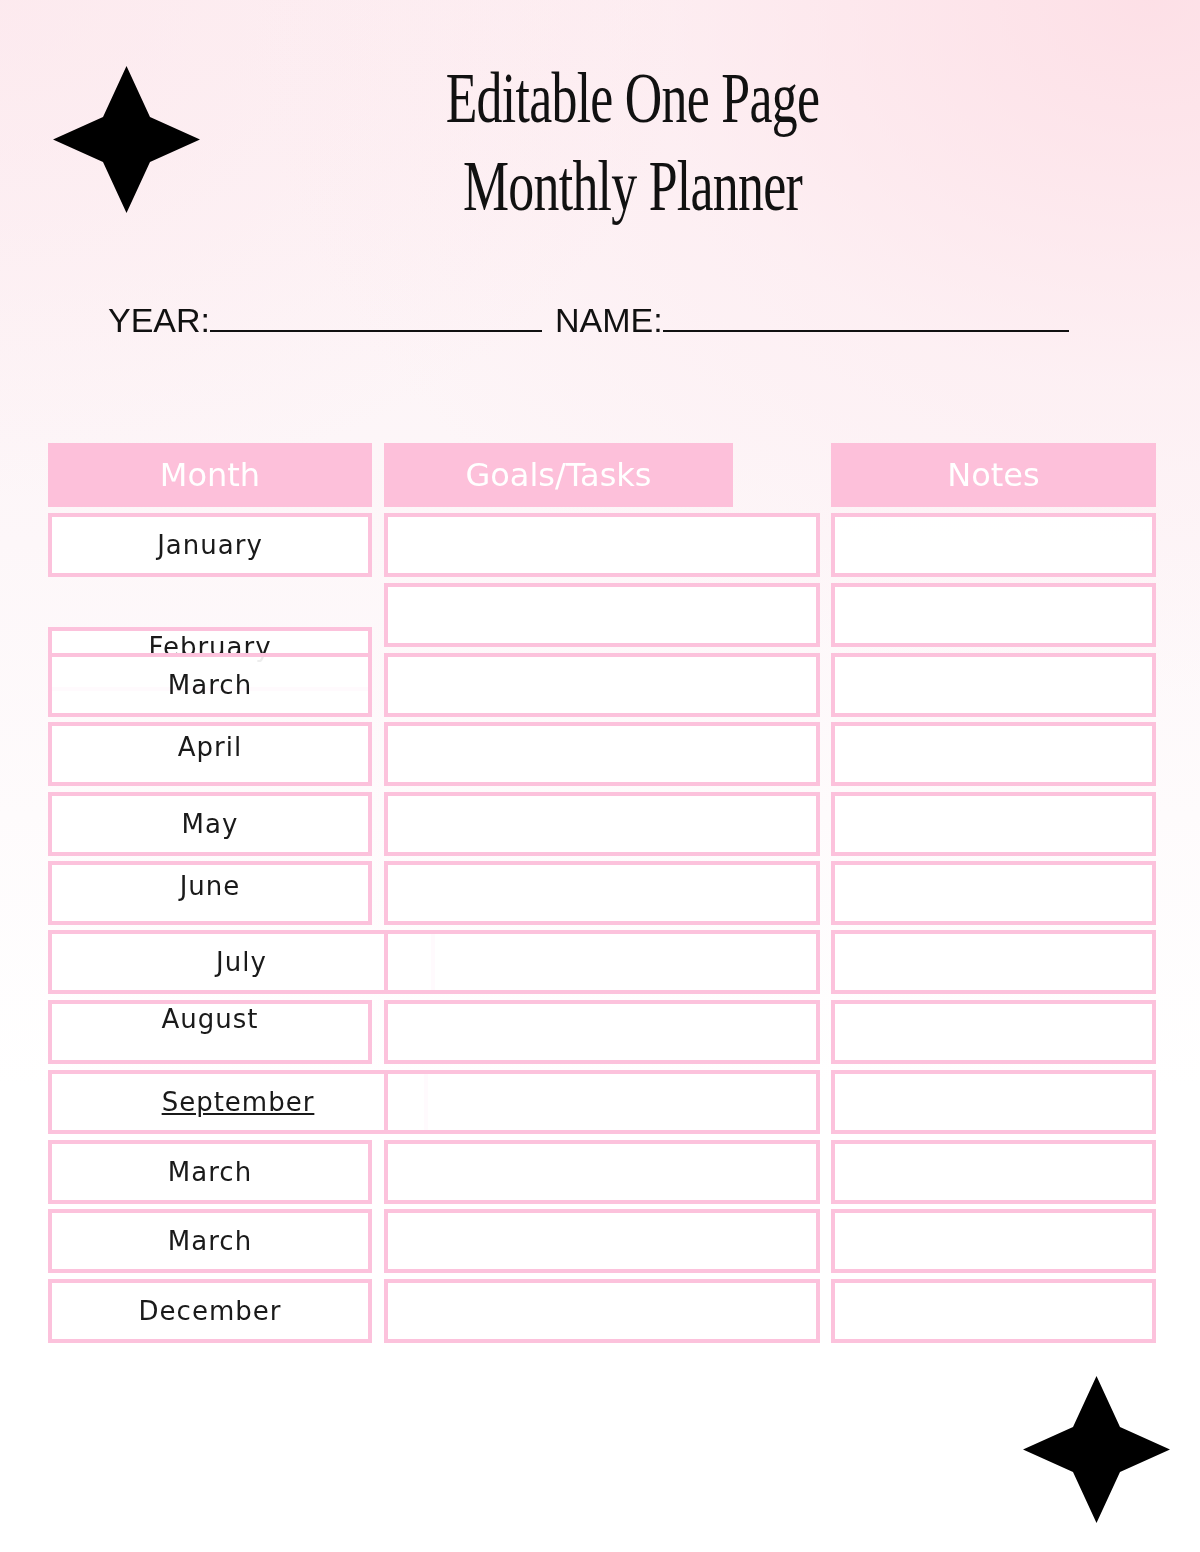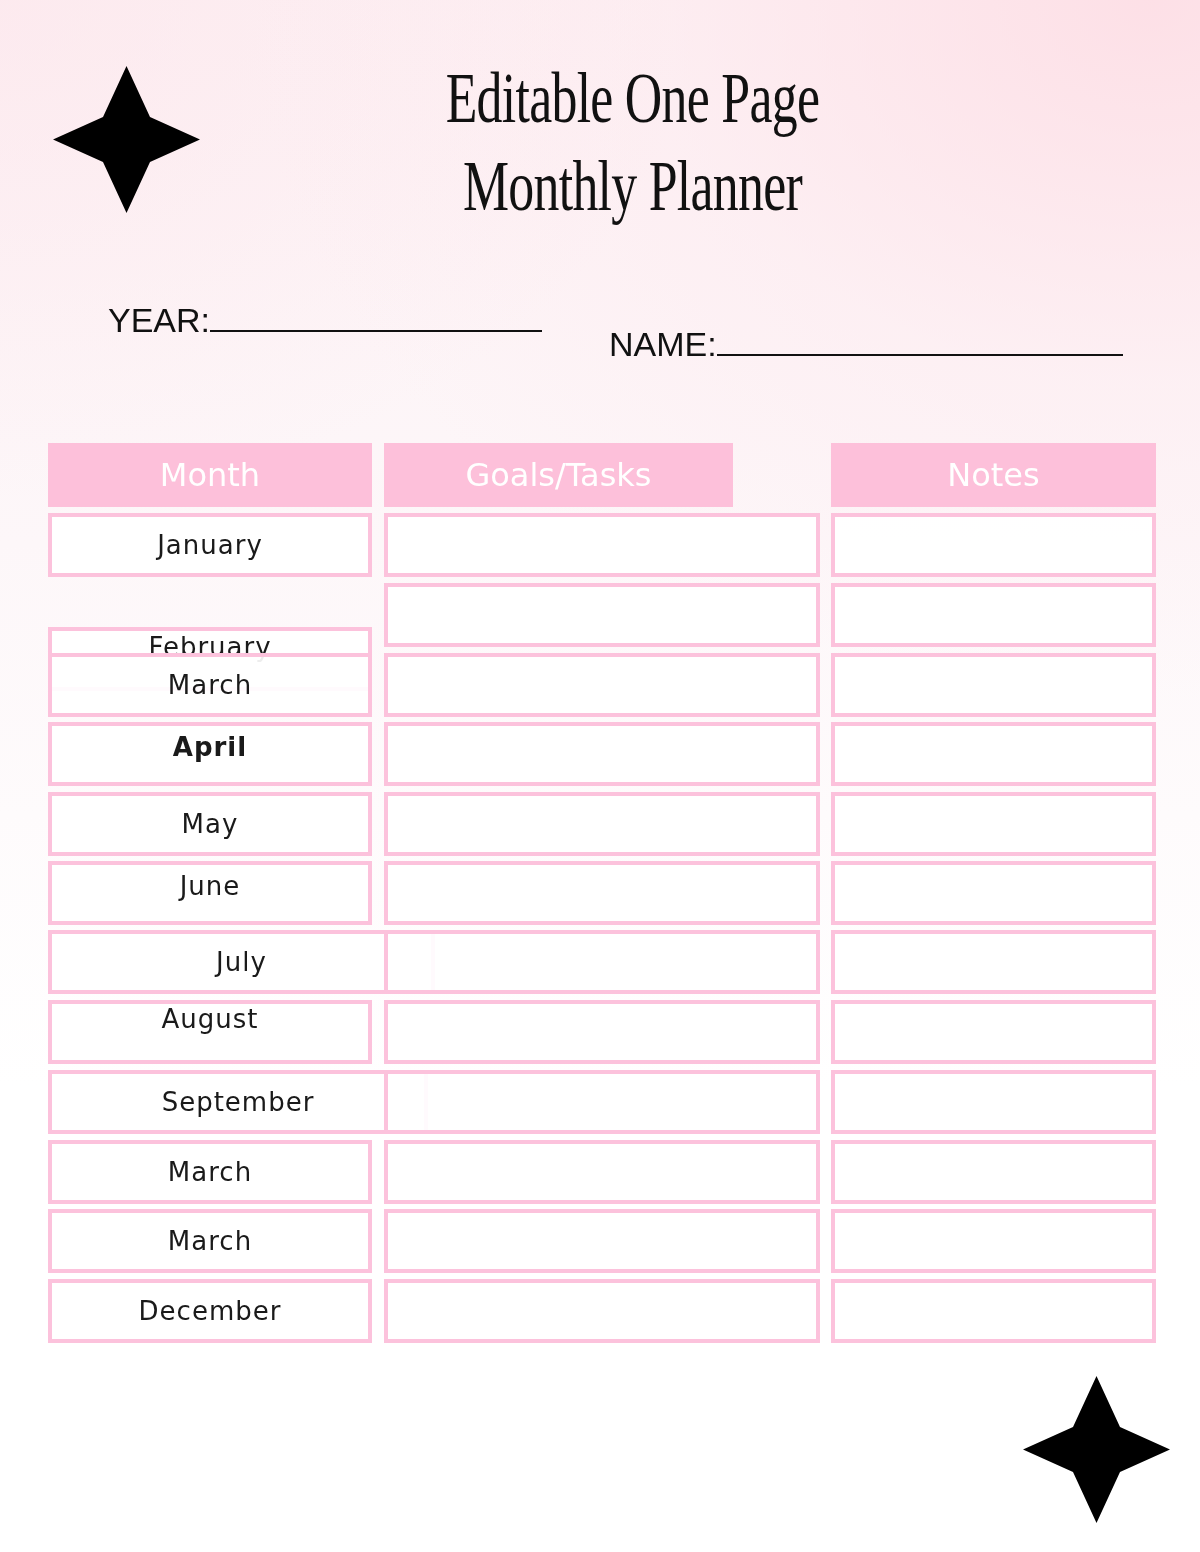--- a/index.html
+++ b/index.html
@@ -57,21 +57,21 @@
   <span>Editable One Page</span>
 </div>
 <div class="title" style="top:150px;">
   <span>Monthly Planner</span>
 </div>
 
 <div class="field" style="left:108px;">
   <span class="lbl">YEAR:</span>
   <span class="line" style="width:332px;"></span>
 </div>
-<div class="field" style="left:609px;margin-top:24px;">
+<div class="field" style="left:555px;">
   <span class="lbl">NAME:</span>
   <span class="line" style="width:406px;"></span>
 </div>
 
 <div class="hdr" style="left:48px; width:324px;">Month</div>
 <div class="hdr" style="left:384px; width:349px;">Goals/Tasks</div>
 <div class="hdr" style="left:831px; width:325px;">Notes</div>
 
 <div>
 
@@ -80,41 +80,41 @@
   <div class="cell blank" style="left:831px; width:325px; top:513px;"></div>
 
   <div class="cell" style="left:48px; width:324px; top:583px; align-items:flex-start; padding-top:1px;margin-top:44px;">February</div>
   <div class="cell blank" style="left:384px; width:436px; top:583px;"></div>
   <div class="cell blank" style="left:831px; width:325px; top:583px;"></div>
 
   <div class="cell" style="left:48px; width:324px; top:653px;">March</div>
   <div class="cell blank" style="left:384px; width:436px; top:653px;"></div>
   <div class="cell blank" style="left:831px; width:325px; top:653px;"></div>
 
-  <div class="cell" style="left:48px; width:324px; top:722px; align-items:flex-start; padding-top:6px;font-weight:bold;">April</div>
+  <div class="cell" style="left:48px; width:324px; top:722px; align-items:flex-start; padding-top:6px;">April</div>
   <div class="cell blank" style="left:384px; width:436px; top:722px;"></div>
   <div class="cell blank" style="left:831px; width:325px; top:722px;"></div>
 
   <div class="cell" style="left:48px; width:324px; top:792px;">May</div>
   <div class="cell blank" style="left:384px; width:436px; top:792px;"></div>
   <div class="cell blank" style="left:831px; width:325px; top:792px;"></div>
 
   <div class="cell" style="left:48px; width:324px; top:861px; align-items:flex-start; padding-top:6px;">June</div>
   <div class="cell blank" style="left:384px; width:436px; top:861px;"></div>
   <div class="cell blank" style="left:831px; width:325px; top:861px;"></div>
 
   <div class="cell" style="left:48px; width:387px; top:930px;">July</div>
   <div class="cell blank" style="left:384px; width:436px; top:930px;"></div>
   <div class="cell blank" style="left:831px; width:325px; top:930px;"></div>
 
   <div class="cell" style="left:48px; width:324px; top:1000px; align-items:flex-start; ">August</div>
   <div class="cell blank" style="left:384px; width:436px; top:1000px;"></div>
   <div class="cell blank" style="left:831px; width:325px; top:1000px;"></div>
 
-  <div class="cell" style="left:48px; width:380px; top:1070px;">September</div>
+  <div class="cell" style="left:48px; width:380px; top:1070px;text-decoration:underline;">September</div>
   <div class="cell blank" style="left:384px; width:436px; top:1070px;"></div>
   <div class="cell blank" style="left:831px; width:325px; top:1070px;"></div>
 
   <div class="cell" style="left:48px; width:324px; top:1140px;">March</div>
   <div class="cell blank" style="left:384px; width:436px; top:1140px;"></div>
   <div class="cell blank" style="left:831px; width:325px; top:1140px;"></div>
 
   <div class="cell" style="left:48px; width:324px; top:1209px;">March</div>
   <div class="cell blank" style="left:384px; width:436px; top:1209px;"></div>
   <div class="cell blank" style="left:831px; width:325px; top:1209px;"></div>

